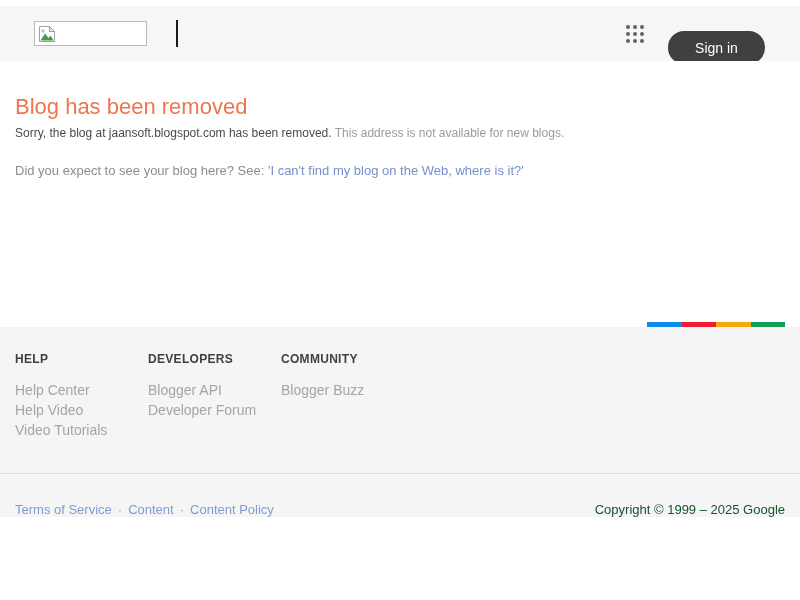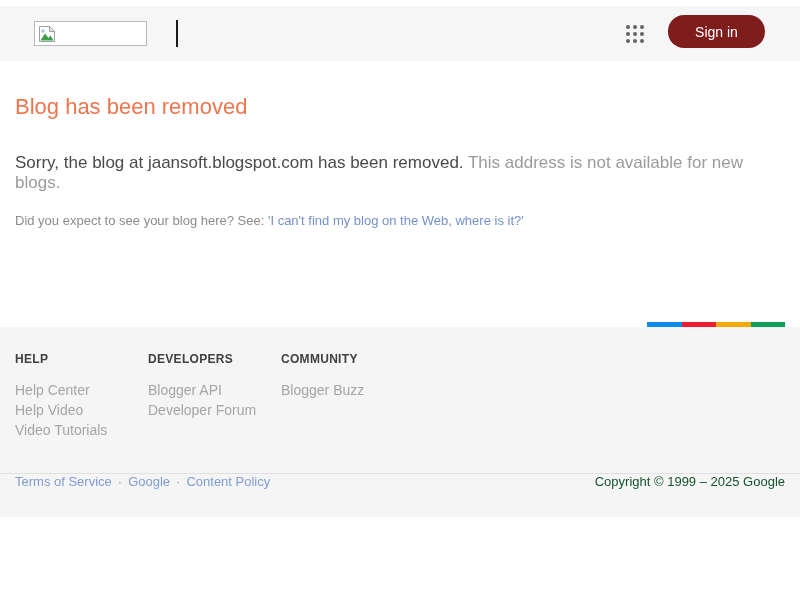--- a/index.html
+++ b/index.html
@@ -42,23 +42,23 @@
     gap: 3px;
     cursor: pointer;
   }
   .apps-grid i {
     width: 4px; height: 4px;
     border-radius: 50%;
     background: #5f6368;
   }
   .signin-btn {
     position: absolute;
-    right: 35px; top: 9px;
+    right: 35px; top: 25px;
     width: 97px; height: 33px;
-    background: #7f1d1d;
+    background: #404040;
     color: #ffffff;
     font-size: 14px;
     font-family: "Liberation Sans", sans-serif;
     border: none;
     border-radius: 16px;
     cursor: pointer;
   }
 
   
   .main {
@@ -68,22 +68,22 @@
     background: #ffffff;
     padding: 32px 15px 0 15px;
   }
   .main h1 {
     font-size: 22px;
     font-weight: 400;
     line-height: 28px;
     color: #ed764f;
   }
   .msg {
-    margin-top: 32px;
-    font-size: 17px;
+    margin-top: 2px;
+    font-size: 12px;
     line-height: 20px;
     color: #9b9b9b;
   }
   .msg .strong { color: #4a4a4a; }
   .expect {
     margin-top: 19px;
     font-size: 13px;
     line-height: 18px;
     color: #8c8c8c;
   }
@@ -129,21 +129,21 @@
     line-height: 20px;
     color: #a5a5a5;
     cursor: pointer;
   }
   .footer-legal {
     position: absolute;
     left: 0; bottom: 0;
     width: 800px; height: 44px;
     border-top: 1px solid #e0e0e0;
     display: flex;
-    align-items: flex-start;
+    align-items: flex-end;
     justify-content: space-between;
     padding: 0 15px;
     font-size: 13px;
   }
   .legal-links { display: flex; align-items: center; gap: 6px; }
   .legal-links a {
     color: #7f9cd2;
     text-decoration: none;
     cursor: pointer;
   }
@@ -215,19 +215,19 @@
       <ul>
         <li>Blogger Buzz</li>
       </ul>
     </div>
   </div>
 
   <div class="footer-legal">
     <div class="legal-links">
       <a href="#">Terms of Service</a>
       <span class="sep">·</span>
-      <a href="#">Google</a>
+      <a href="#">Content</a>
       <span class="sep">·</span>
       <a href="#">Content Policy</a>
     </div>
     <div class="copyright">Copyright © 1999 – 2025 Google</div>
   </div>
 </div>
 
 </body></html>

